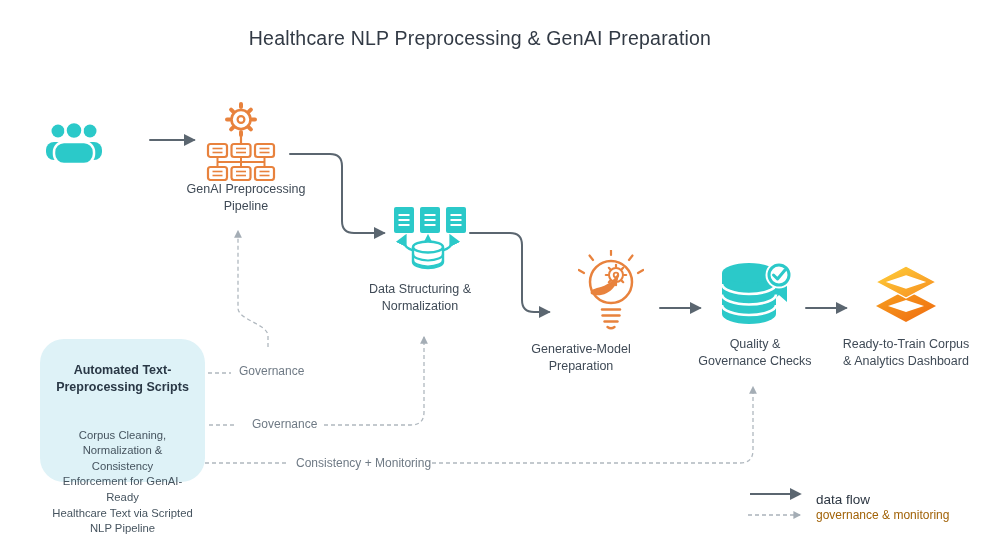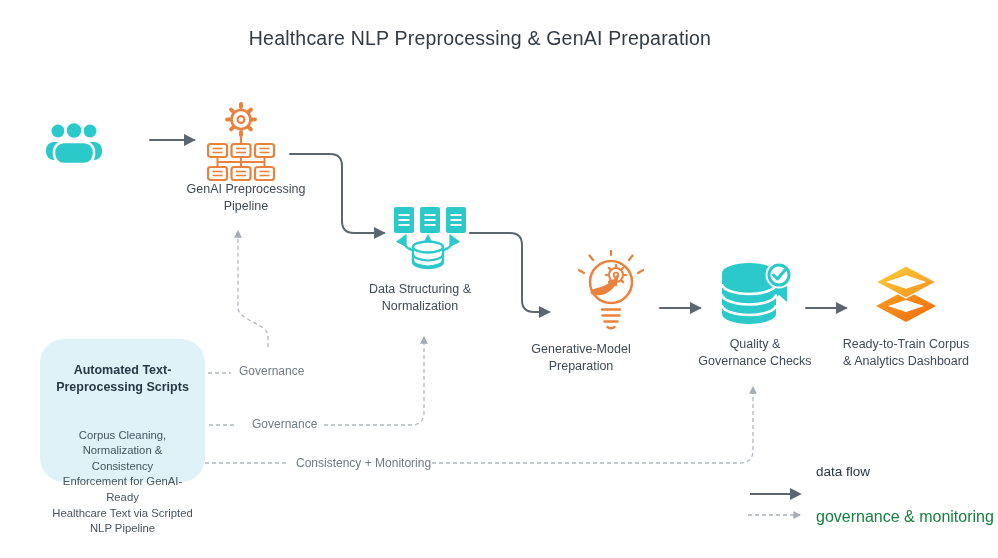--- a/index.html
+++ b/index.html
@@ -23,21 +23,21 @@
     left:40px;top:339px;width:165px;height:143px;border-radius:24px;
     background:#def2f7;box-sizing:border-box;padding:23px 12px 0 12px;text-align:center;
   }
   #callout .c-title{
     font-size:12.5px;font-weight:bold;color:#2a3846;line-height:1.35;white-space:pre-line;margin-bottom:9px;
   }
   #callout .c-body{
     font-size:11.3px;color:#46545f;line-height:1.38;white-space:pre-line;margin-top:32px;
   }
   .legend-text-dark{font-size:13.5px;color:#2c3642;}
-  .legend-text-gray{font-size:16px;color:#15803d;}
+  .legend-text-gray{font-size:12px;color:#a16207;}
   svg{display:block;}
   #overlay{left:0;top:0;pointer-events:none;}
 </style>
 </head>
 <body>
 
 <div id="canvas">
 
   <div id="title" class="abs">Healthcare NLP Preprocessing &amp; GenAI Preparation</div>
 
@@ -255,16 +255,16 @@
 Normalization &amp; Consistency
 Enforcement for GenAI-Ready
 Healthcare Text via Scripted
 NLP Pipeline</div>
   </div>
 
   <div class="abs flow-label" style="left:239px;top:364px;">Governance</div>
   <div class="abs flow-label" style="left:252px;top:417px;">Governance</div>
   <div class="abs flow-label" style="left:296px;top:456px;">Consistency + Monitoring</div>
 
-  <div class="abs legend-text-dark" style="left:816px;top:464px;">data flow</div>
+  <div class="abs legend-text-dark" style="left:816px;top:492px;">data flow</div>
   <div class="abs legend-text-gray" style="left:816px;top:508px;">governance &amp; monitoring</div>
 
 </div>
 
 </body></html>

